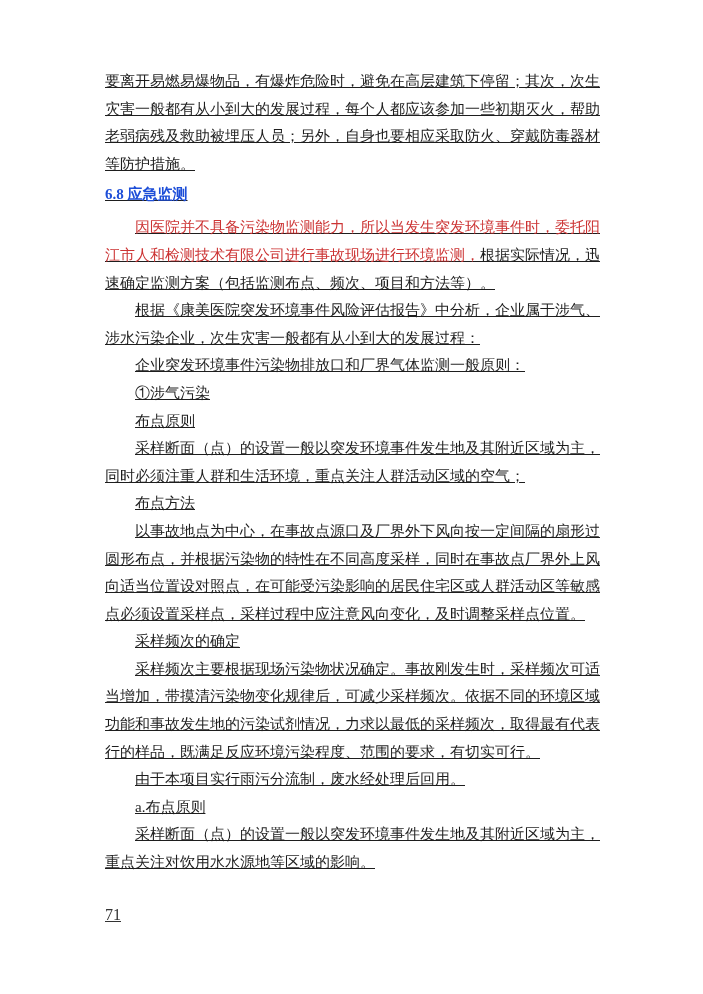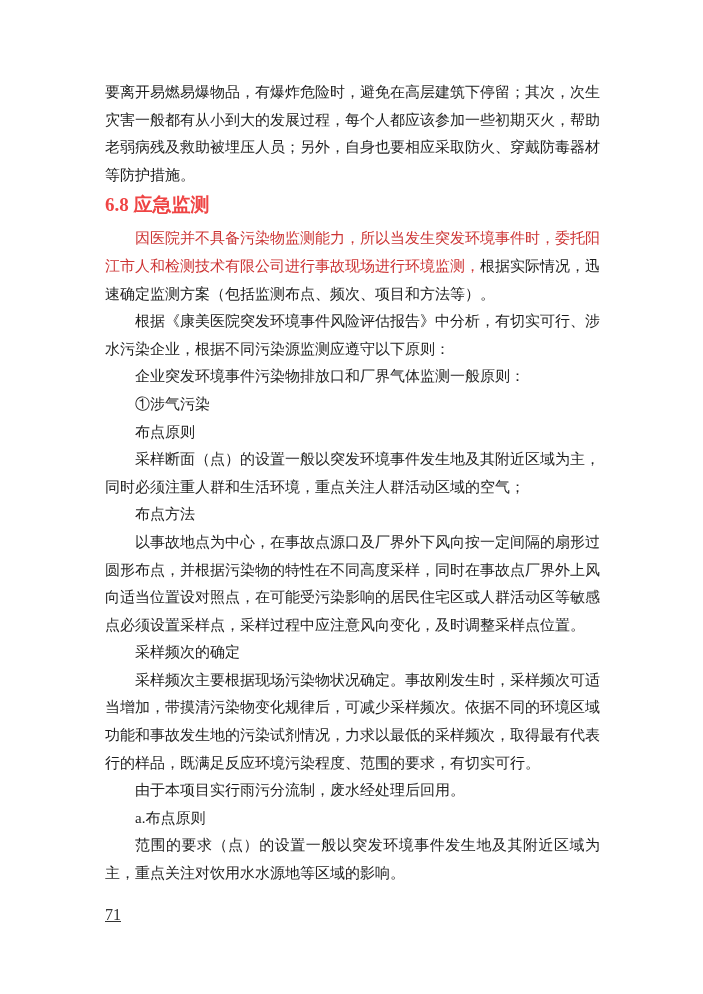--- a/index.html
+++ b/index.html
@@ -14,40 +14,41 @@
     margin: 0 auto;
     background: #ffffff;
     box-shadow: 0 0 2px rgba(0,0,0,0.15);
     font-family: "Liberation Serif", "DejaVu Serif", serif;
     color: #1e1e1e;
     overflow: hidden;
   }
   .content {
     position: absolute;
     left: 105px;
-    top: 79px;
+    top: 68px;
     width: 495px;
+    text-decoration: underline;
   }
   p.body-para {
     margin: 0;
     font-size: 15px;
     line-height: 27.6px;
     text-align: justify;
     text-indent: 2em;
     word-break: break-all;
   }
   p.no-indent {
     text-indent: 0;
   }
   h2.section-heading {
     margin: 3px 0 7px 0;
-    font-size: 19px;
+    font-size: 15px;
     line-height: 26px;
     font-weight: bold;
-    color: #ef4444;
+    color: #1d4ed8;
   }
   .red-text {
     color: #cc3333;
     margin-top: 23px;
   }
   .page-footer {
     position: absolute;
     left: 105px;
     top: 906px;
     width: 495px;
@@ -61,29 +62,29 @@
 
 <div class="page">
   <div class="content">
 
     <p class="body-para no-indent">要离开易燃易爆物品，有爆炸危险时，避免在高层建筑下停留；其次，次生灾害一般都有从小到大的发展过程，每个人都应该参加一些初期灭火，帮助老弱病残及救助被埋压人员；另外，自身也要相应采取防火、穿戴防毒器材等防护措施。</p>
 
     <h2 class="section-heading">6.8 应急监测</h2>
 
     <p class="body-para"><span class="red-text">因医院并不具备污染物监测能力，所以当发生突发环境事件时，委托阳江市人和检测技术有限公司进行事故现场进行环境监测，</span><span>根据实际情况，迅速确定监测方案（包括监测布点、频次、项目和方法等）。</span></p>
 
-    <p class="body-para">根据《康美医院突发环境事件风险评估报告》中分析，有切实可行、涉水污染企业，根据不同污染源监测应遵守以下原则：</p>
+    <p class="body-para">根据《康美医院突发环境事件风险评估报告》中分析，企业属于涉气、涉水污染企业，次生灾害一般都有从小到大的发展过程：</p>
     <p class="body-para">企业突发环境事件污染物排放口和厂界气体监测一般原则：</p>
     <p class="body-para">①涉气污染</p>
     <p class="body-para">布点原则</p>
     <p class="body-para">采样断面（点）的设置一般以突发环境事件发生地及其附近区域为主，同时必须注重人群和生活环境，重点关注人群活动区域的空气；</p>
     <p class="body-para">布点方法</p>
     <p class="body-para">以事故地点为中心，在事故点源口及厂界外下风向按一定间隔的扇形过圆形布点，并根据污染物的特性在不同高度采样，同时在事故点厂界外上风向适当位置设对照点，在可能受污染影响的居民住宅区或人群活动区等敏感点必须设置采样点，采样过程中应注意风向变化，及时调整采样点位置。</p>
     <p class="body-para">采样频次的确定</p>
     <p class="body-para">采样频次主要根据现场污染物状况确定。事故刚发生时，采样频次可适当增加，带摸清污染物变化规律后，可减少采样频次。依据不同的环境区域功能和事故发生地的污染试剂情况，力求以最低的采样频次，取得最有代表行的样品，既满足反应环境污染程度、范围的要求，有切实可行。</p>
     <p class="body-para">由于本项目实行雨污分流制，废水经处理后回用。</p>
     <p class="body-para">a.布点原则</p>
-    <p class="body-para">范围的要求（点）的设置一般以突发环境事件发生地及其附近区域为主，重点关注对饮用水水源地等区域的影响。</p>
+    <p class="body-para">采样断面（点）的设置一般以突发环境事件发生地及其附近区域为主，重点关注对饮用水水源地等区域的影响。</p>
 
   </div>
 
   <div class="page-footer">71</div>
 </div>
 
 </body></html>

